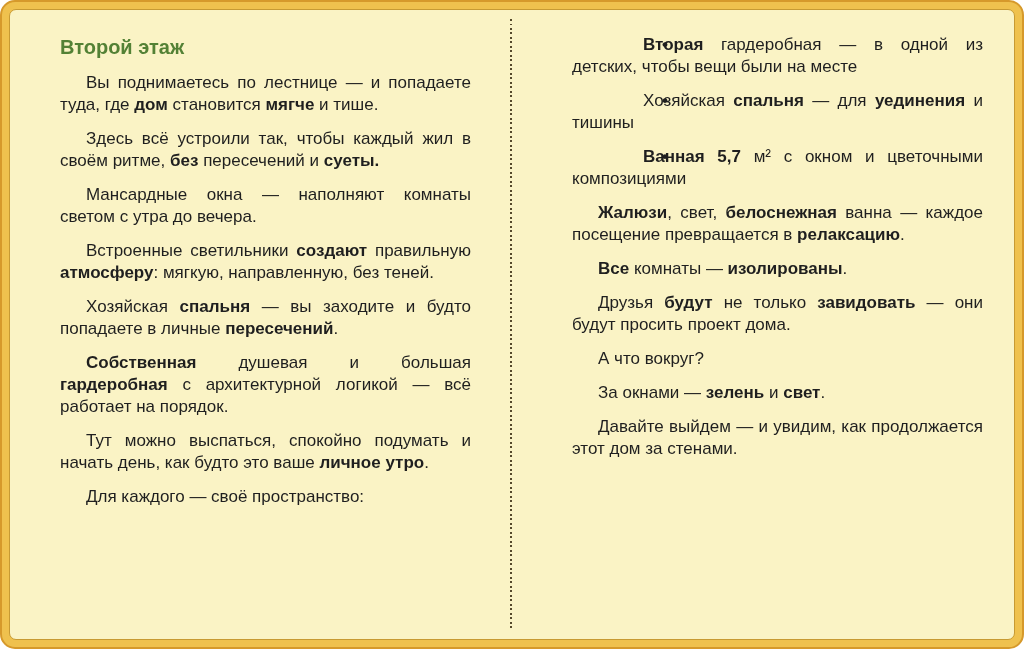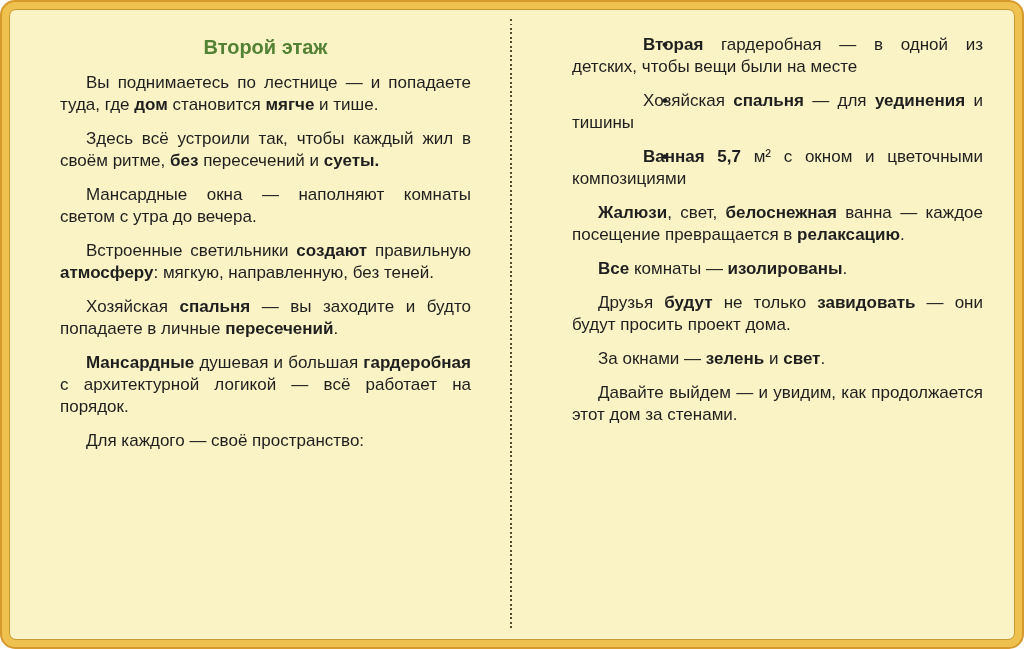--- a/index.html
+++ b/index.html
@@ -57,21 +57,21 @@
     font-size: 17px;
     line-height: 22px;
     text-align: justify;
   }
   .col-left  { left: 50px;  }
   .col-right { left: 562px; }
 
   .page-title {
     margin: 0 0 12px 0;
     text-indent: 0;
-    text-align: center;
+    text-align: left;
     color: #538135;
     font-size: 20px;
     line-height: 26px;
     font-weight: bold;
   }
 
   .col p {
     margin: 0 0 12px 0;
     text-indent: 26px;
   }
@@ -96,31 +96,33 @@
       <div class="divider"></div>
 
       <div class="col col-left" style="color: rgb(31, 31, 31);">
         <h1 class="page-title" style="color: rgb(83, 129, 53);">Второй этаж</h1>
 
       <p class="">Вы поднимаетесь по лестнице — и попадаете туда, где <b>дом</b> становится <b>мягче</b> и тише.</p>
           <p class="">Здесь всё устроили так, чтобы каждый жил в своём ритме, <b>без</b> пересечений и <b>суеты.</b></p>
           <p class="">Мансардные окна — наполняют комнаты светом с утра до вечера.</p>
           <p class="">Встроенные светильники <b>создают</b> правильную <b>атмосферу</b>: мягкую, направленную, без теней.</p>
           <p class="gap">Хозяйская <b>спальня</b> — вы заходите и будто попадаете в личные <b>пересечений</b>.</p>
-          <p class=""><b>Мансардные</b> душевая и большая <b>гардеробная</b> с архитектурной логикой — всё работает на порядок.</p>
+          <p class=""><b>Собственная</b> душевая и большая <b>гардеробная</b> с архитектурной логикой — всё работает на порядок.</p>
+          <p class="">Тут можно выспаться, спокойно подумать и начать день, как будто это ваше <b>личное утро</b>.</p>
           <p class="">Для каждого — своё пространство:</p>
         </div>
 
       <div class="col col-right" style="color: rgb(31, 31, 31);">
 
       <p class="bullet "><span class="bullet-marker">•</span><b>Вторая</b> гардеробная — в одной из детских, чтобы вещи были на месте</p>
           <p class="bullet "><span class="bullet-marker">•</span>Хозяйская <b>спальня</b> — для <b>уединения</b> и тишины</p>
           <p class="bullet "><span class="bullet-marker">•</span><b>Ванная 5,7</b> м² с окном и цветочными композициями</p>
           <p class="gap"><b>Жалюзи</b>, свет, <b>белоснежная</b> ванна — каждое посещение превращается в <b>релаксацию</b>.</p>
           <p class="gap"><b>Все</b> комнаты — <b>изолированы</b>.</p>
           <p class="gap">Друзья <b>будут</b> не только <b>завидовать</b> — они будут просить проект дома.</p>
+          <p class="gap">А что вокруг?</p>
           <p class="gap">За окнами — <b>зелень</b> и <b>свет</b>.</p>
           <p class="">Давайте выйдем — и увидим, как продолжается этот дом за стенами.</p>
         </div>
 
     </div>
   </div>
 </div>
 
 </body></html>

